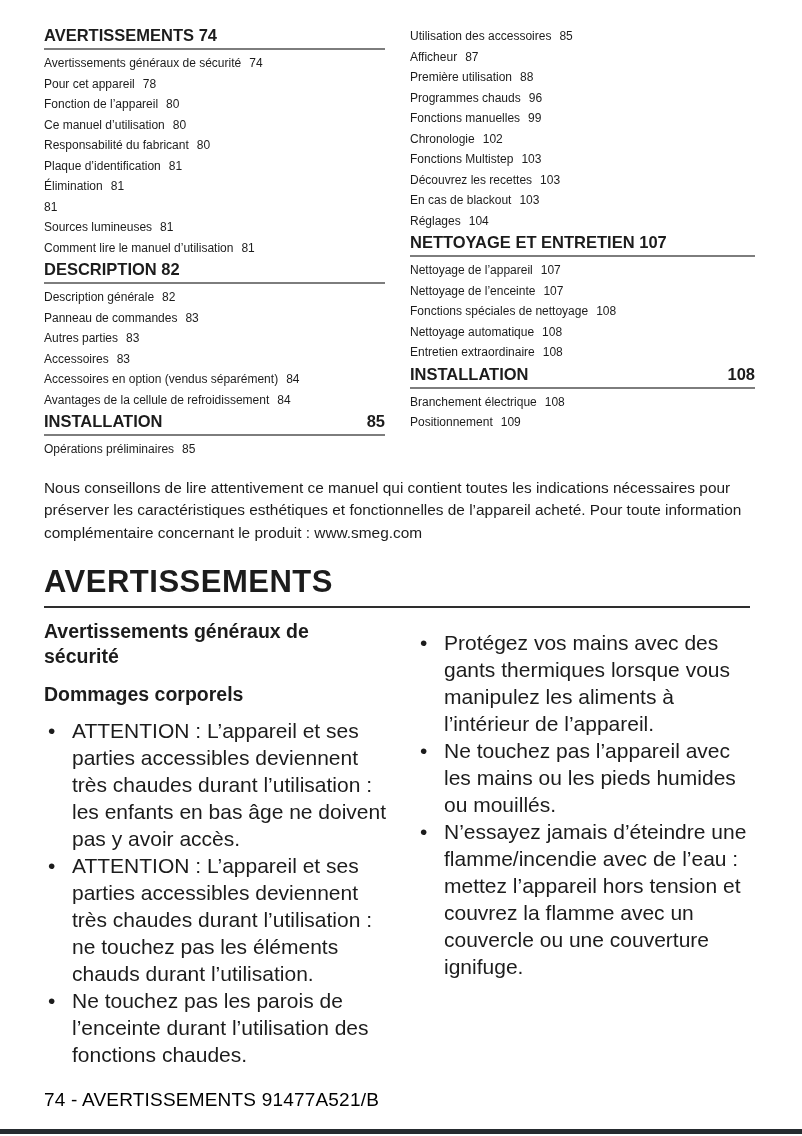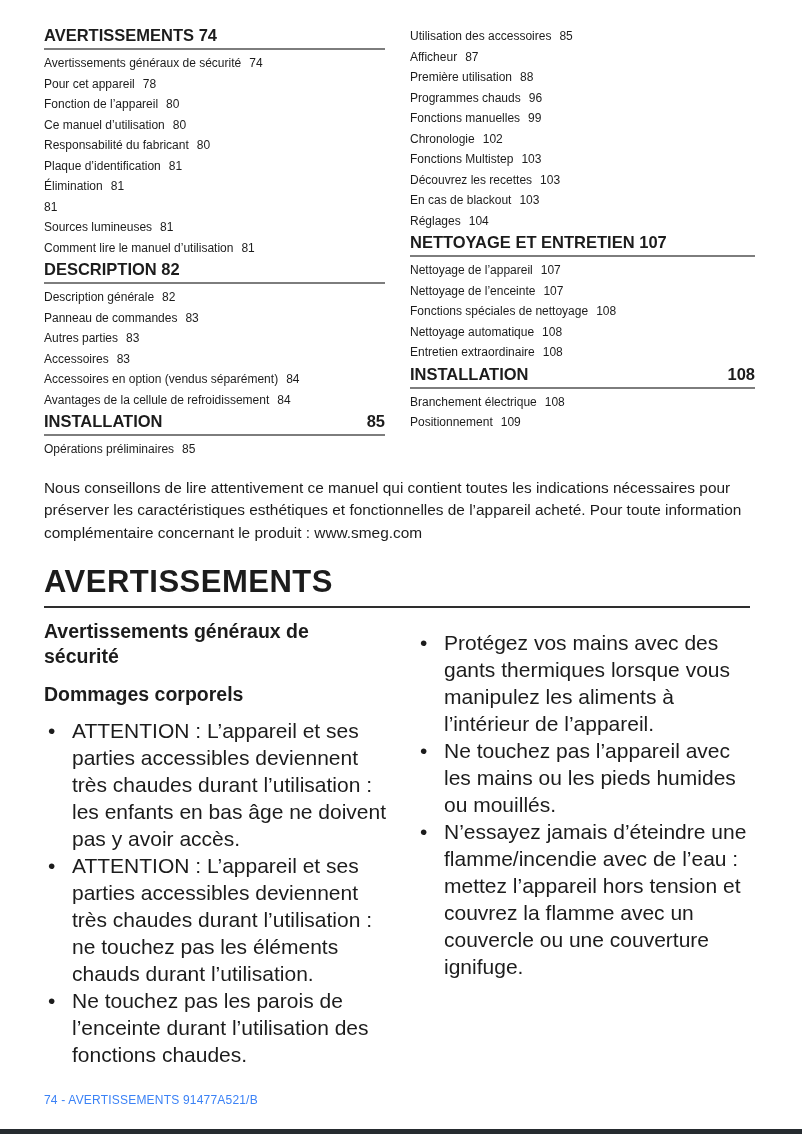--- a/index.html
+++ b/index.html
@@ -88,23 +88,23 @@
   }
   .bullet-dot { flex: none; width: 28px; padding-left: 4px; }
   .bullet-dot::before { content: "\2022"; }
   .bullet-text { flex: 1; }
 
   
   .footer-text {
     position: absolute;
     left: 44px;
     bottom: 27px;
-    font-size: 12px;
+    font-size: 19px;
     line-height: 18px;
-    color: #3b82f6;
+    color: #000000;
     letter-spacing: 0.2px;
   }
   .bottom-bar {
     position: absolute;
     left: 0; right: 0; bottom: 2px;
     height: 5px;
     background: #262b2f;
   }
 </style>
 </head>

